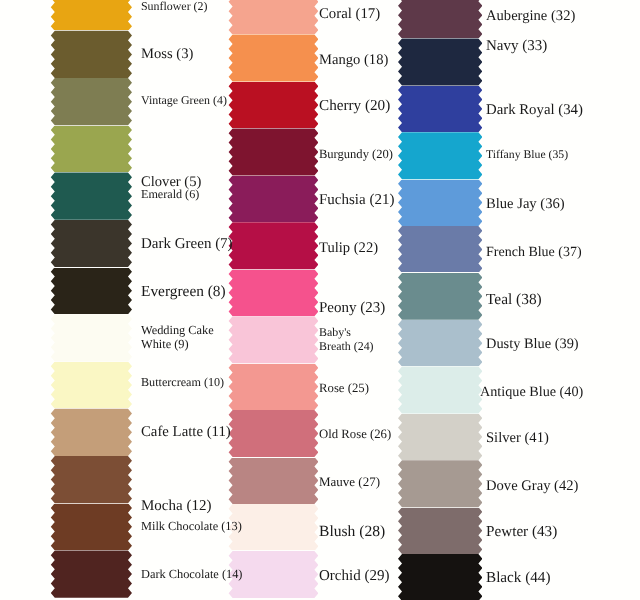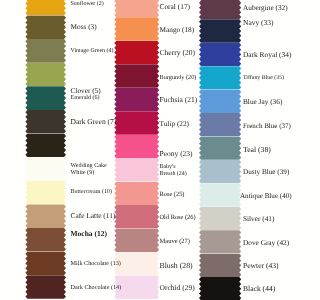--- a/index.html
+++ b/index.html
@@ -158,31 +158,34 @@
       </div>
       <div class="lbl" style="left: 70.5px; top: 63.06px; height: 23.62px; font-size: 7.3px; margin-top: 16px;">
         <span class="ln">Clover (5)</span>
       </div>
       <div class="lbl" style="left: 70.5px; top: 86.68px; height: 23.62px; font-size: 6.07px;">
         <span class="ln">Emerald (6)</span>
       </div>
       <div class="lbl" style="left: 70.5px; top: 110.3px; height: 23.62px; font-size: 7.5px;">
         <span class="ln">Dark Green (7)</span>
       </div>
+      <div class="lbl" style="left: 70.5px; top: 133.92px; height: 23.62px; font-size: 7.7px;">
+        <span class="ln">Evergreen (8)</span>
+      </div>
       <div class="lbl" style="left: 70.5px; top: 157.54px; height: 23.62px; font-size: 6.18px;">
         <span class="ln">Wedding Cake</span>
         <span class="ln">White (9)</span>
       </div>
       <div class="lbl" style="left: 70.5px; top: 181.16px; height: 23.62px; font-size: 6.07px;">
         <span class="ln">Buttercream (10)</span>
       </div>
       <div class="lbl" style="left: 70.5px; top: 204.78px; height: 23.62px; font-size: 7.4px;">
         <span class="ln">Cafe Latte (11)</span>
       </div>
-      <div class="lbl" style="left: 70.5px; top: 223px; height: 23.62px; font-size: 7.5px; font-weight: bold;">
+      <div class="lbl" style="left: 70.5px; top: 242px; height: 23.62px; font-size: 7.5px;">
         <span class="ln">Mocha (12)</span>
       </div>
       <div class="lbl" style="left: 70.5px; top: 252.02px; height: 23.62px; font-size: 6.18px;">
         <span class="ln">Milk Chocolate (13)</span>
       </div>
       <div class="lbl" style="left: 70.5px; top: 275.64px; height: 23.62px; font-size: 6.18px;">
         <span class="ln">Dark Chocolate (14)</span>
       </div>
       <div class="lbl" style="left: 159.5px; top: -4.535px; height: 23.47px; font-size: 7.4px;">
         <span class="ln">Coral (17)</span>

